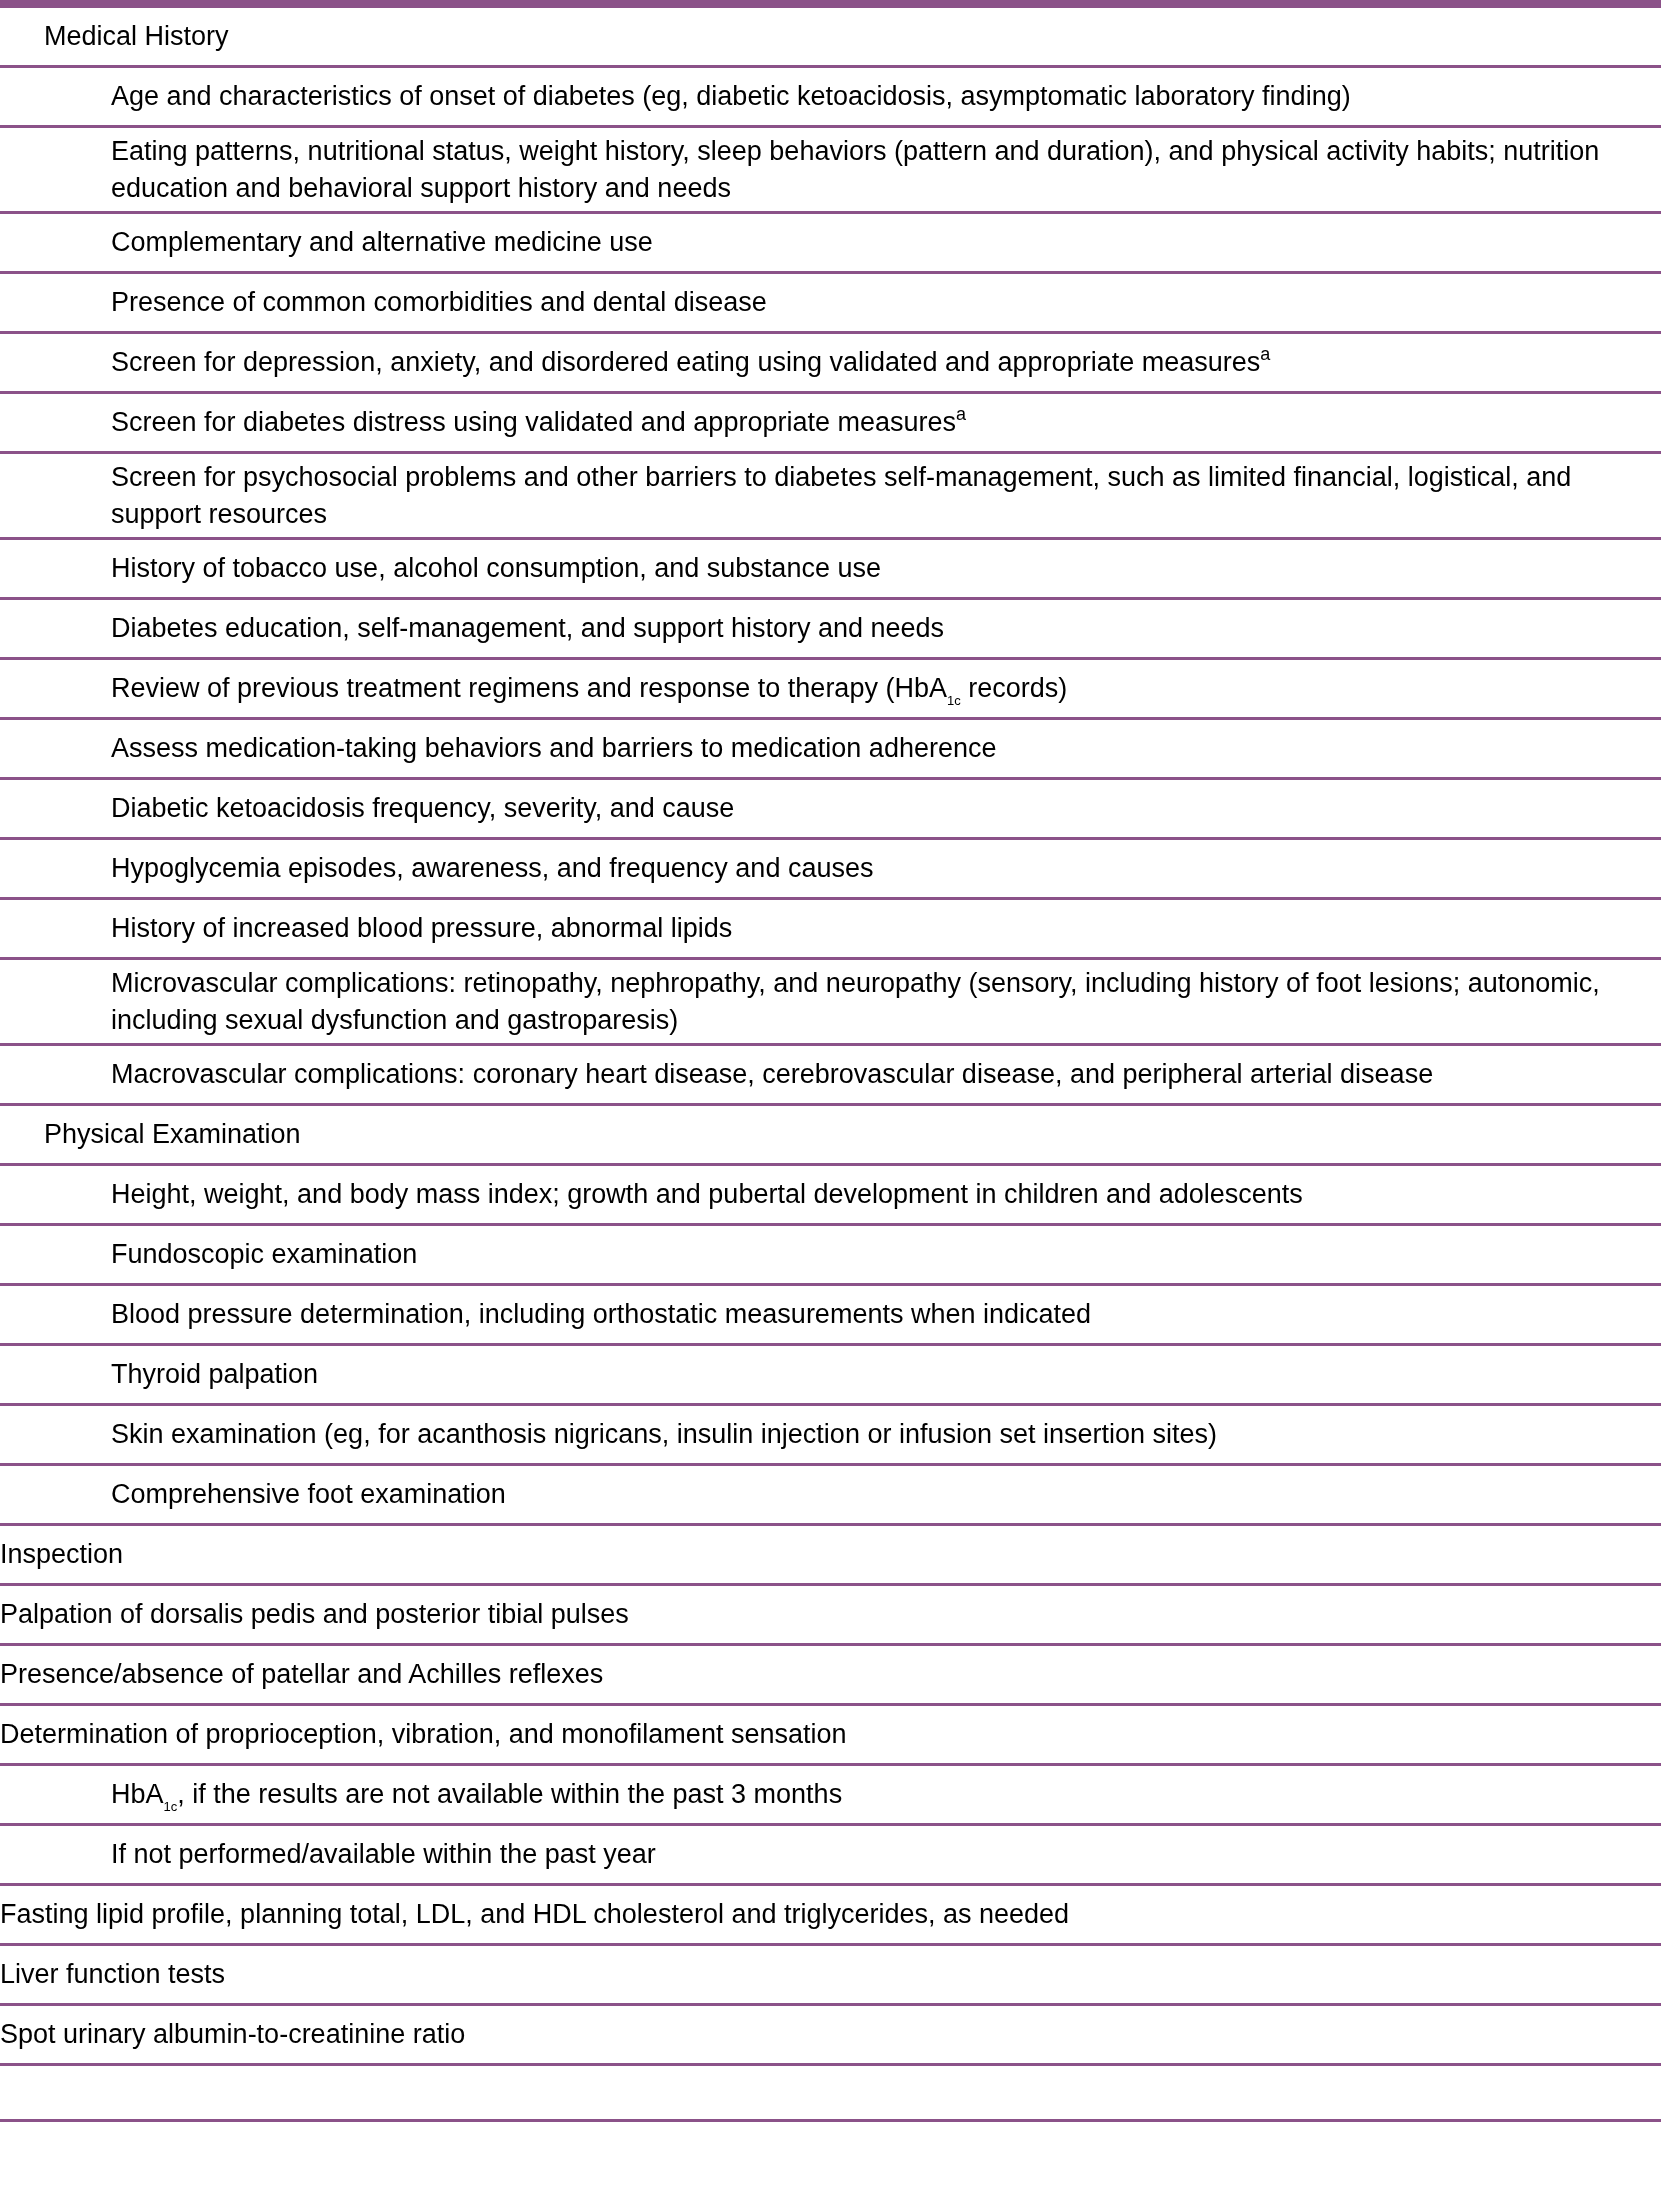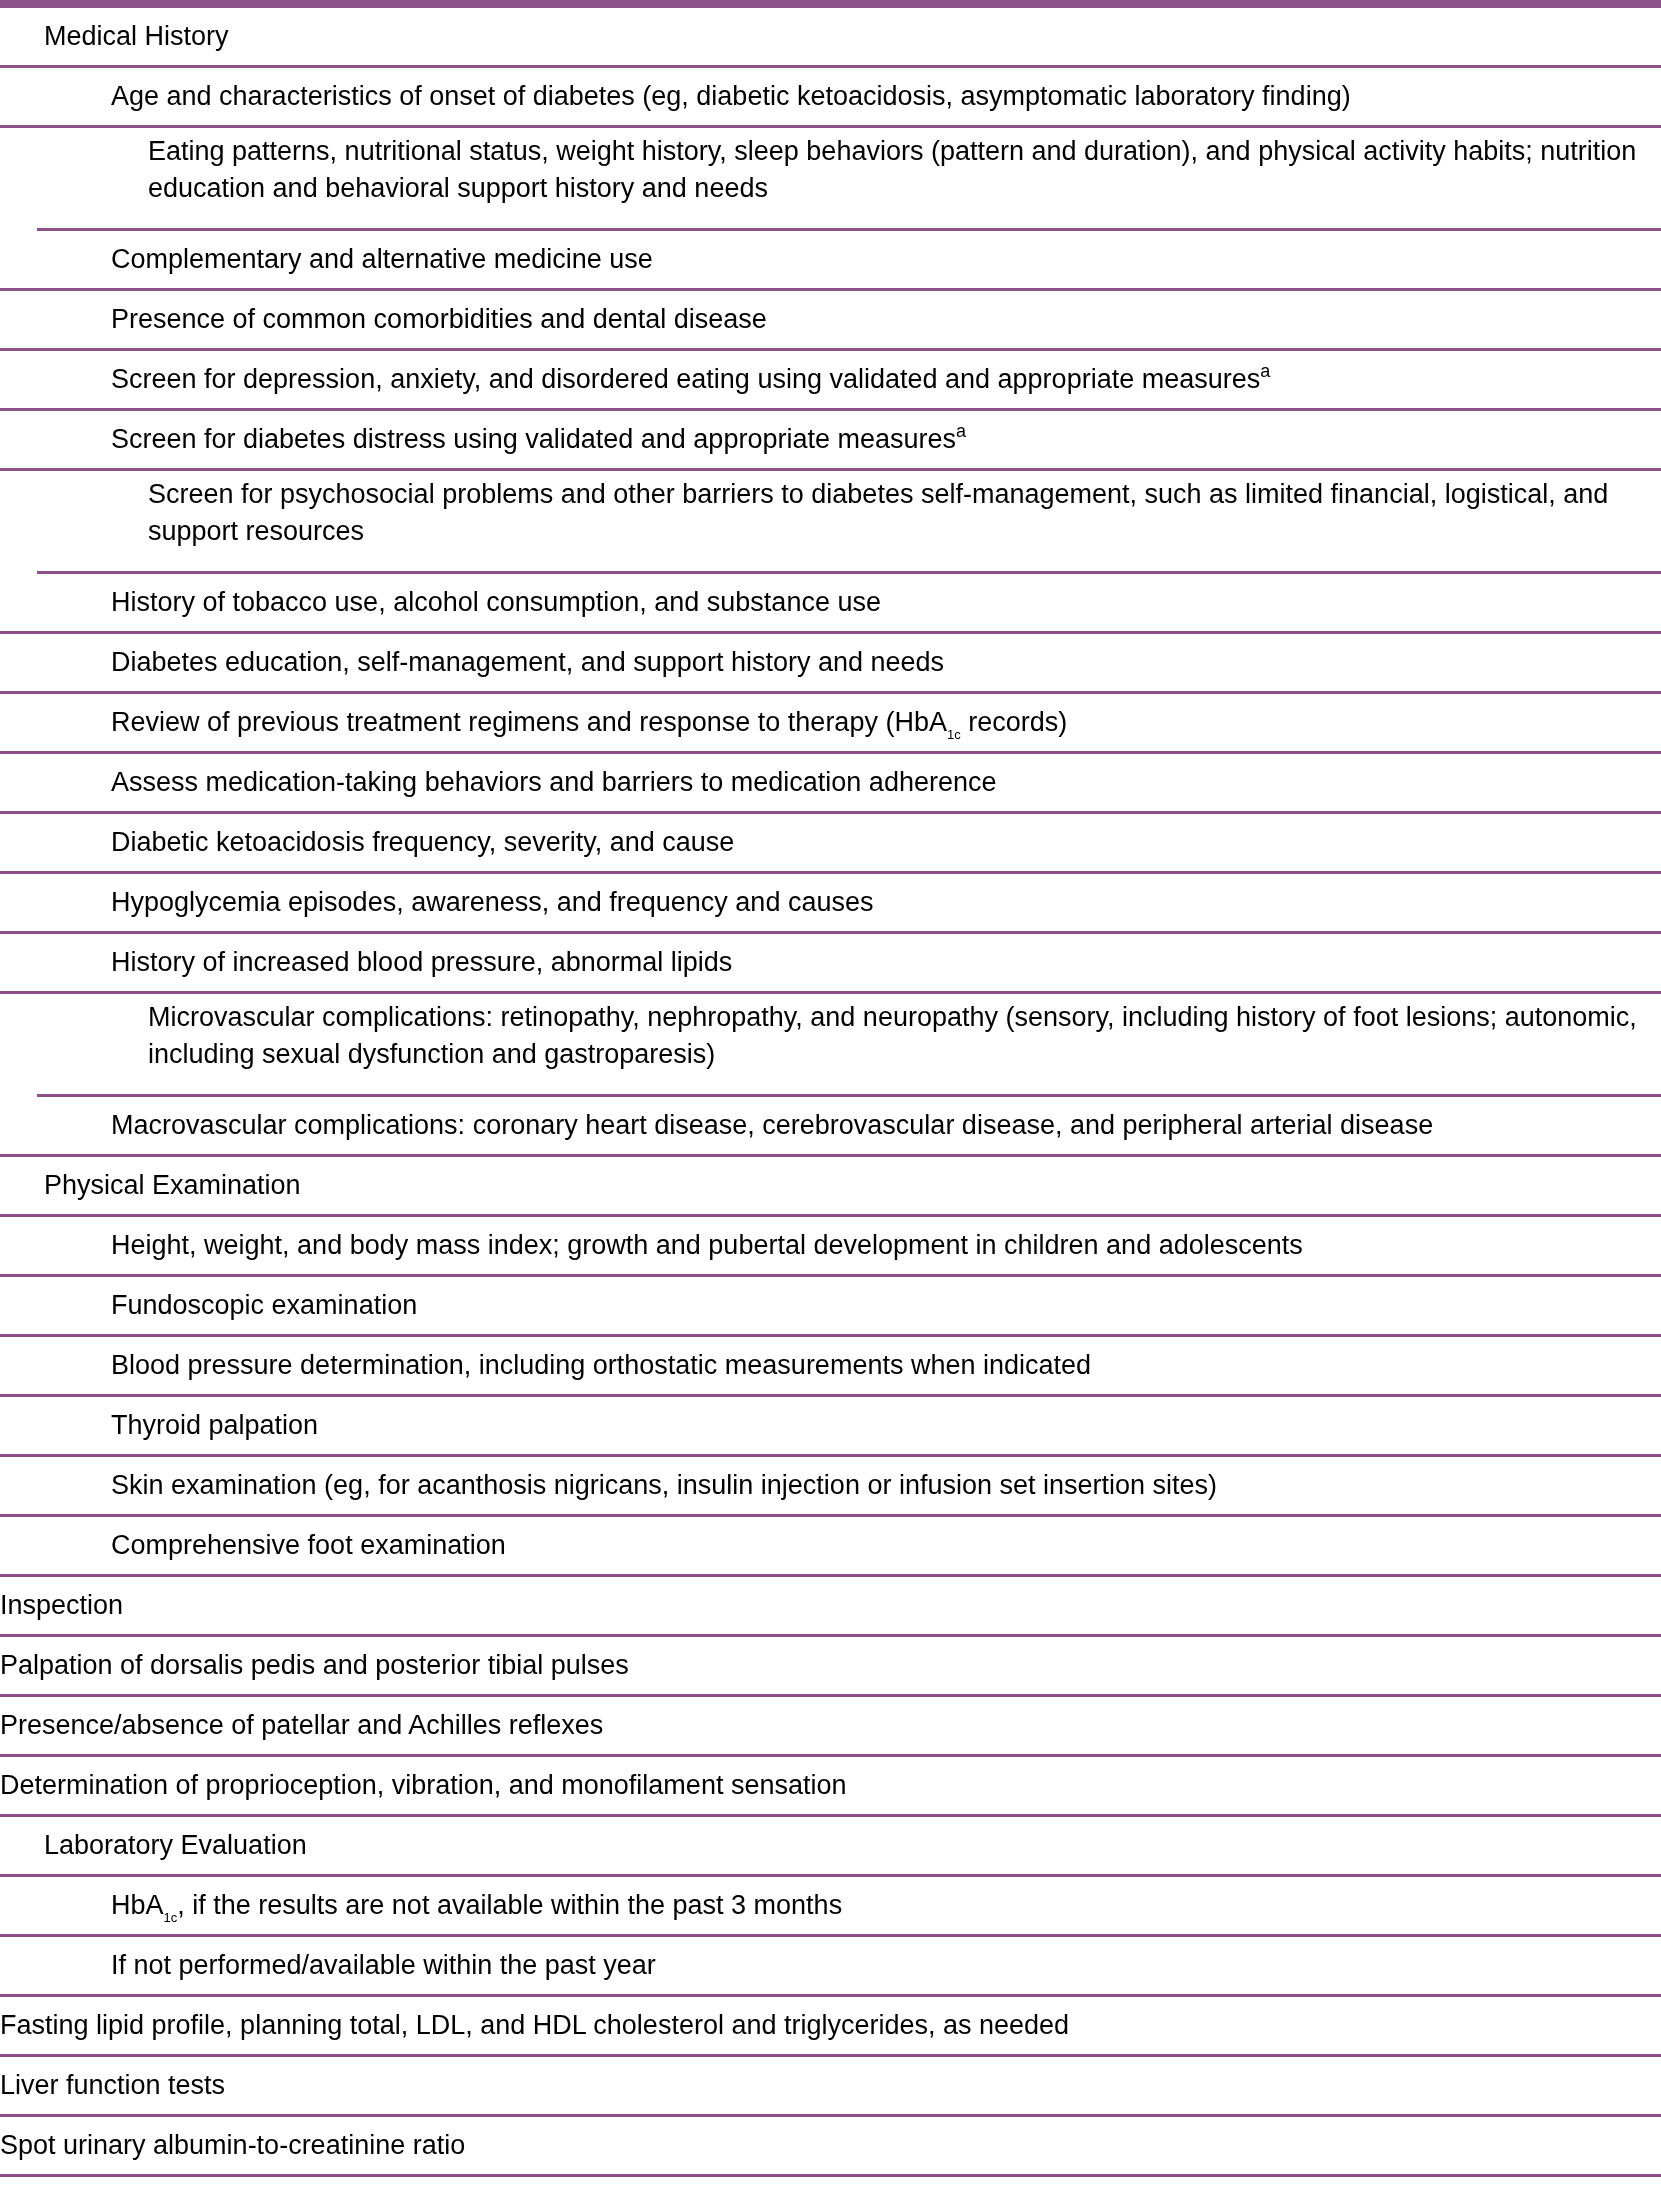--- a/index.html
+++ b/index.html
@@ -9,21 +9,21 @@
       border-bottom: 3px solid #8B5289;
       box-sizing: border-box;
       display: flex; align-items: center;
       min-height: 56px;
       padding: 10px 20px 10px 0;
       font-size: 27px; line-height: 37px;
     }
     .row.heading { font-weight: normal; padding-left: 44px; }
     .row.l1 { padding-left: 111px; }
     .row.l2 { }
-    .row.multi { min-height: 84px; padding-top: 5px; padding-bottom: 21px; margin-left: 37px; }
+    .row.multi { min-height: 84px; padding-top: 5px; padding-bottom: 4px; }
     sup { font-size: 18px; line-height: 0; vertical-align: 11px; }
     sub { font-size: 13px; line-height: 0; vertical-align: -8px; }
   </style>
 </head>
 <body>
 
 <div class="table" id="table">
     <div class="row heading">
       <span>Medical History</span>
     </div>
@@ -101,23 +101,20 @@
     </div>
     <div class="row l2">
       <span><span>Palpation of dorsalis pedis and posterior tibial pulses</span></span>
     </div>
     <div class="row l2">
       <span><span>Presence/absence of patellar and Achilles reflexes</span></span>
     </div>
     <div class="row l2">
       <span><span>Determination of proprioception, vibration, and monofilament sensation</span></span>
     </div>
-    <div class="row heading">
-      <span>Laboratory Evaluation</span>
-    </div>
     <div class="row l1">
       <span><span>HbA</span><sub>1c</sub><span>, if the results are not available within the past 3 months</span></span>
     </div>
     <div class="row l1">
       <span><span>If not performed/available within the past year</span></span>
     </div>
     <div class="row l2">
       <span><span>Fasting lipid profile, planning total, LDL, and HDL cholesterol and triglycerides, as needed</span></span>
     </div>
     <div class="row l2">

